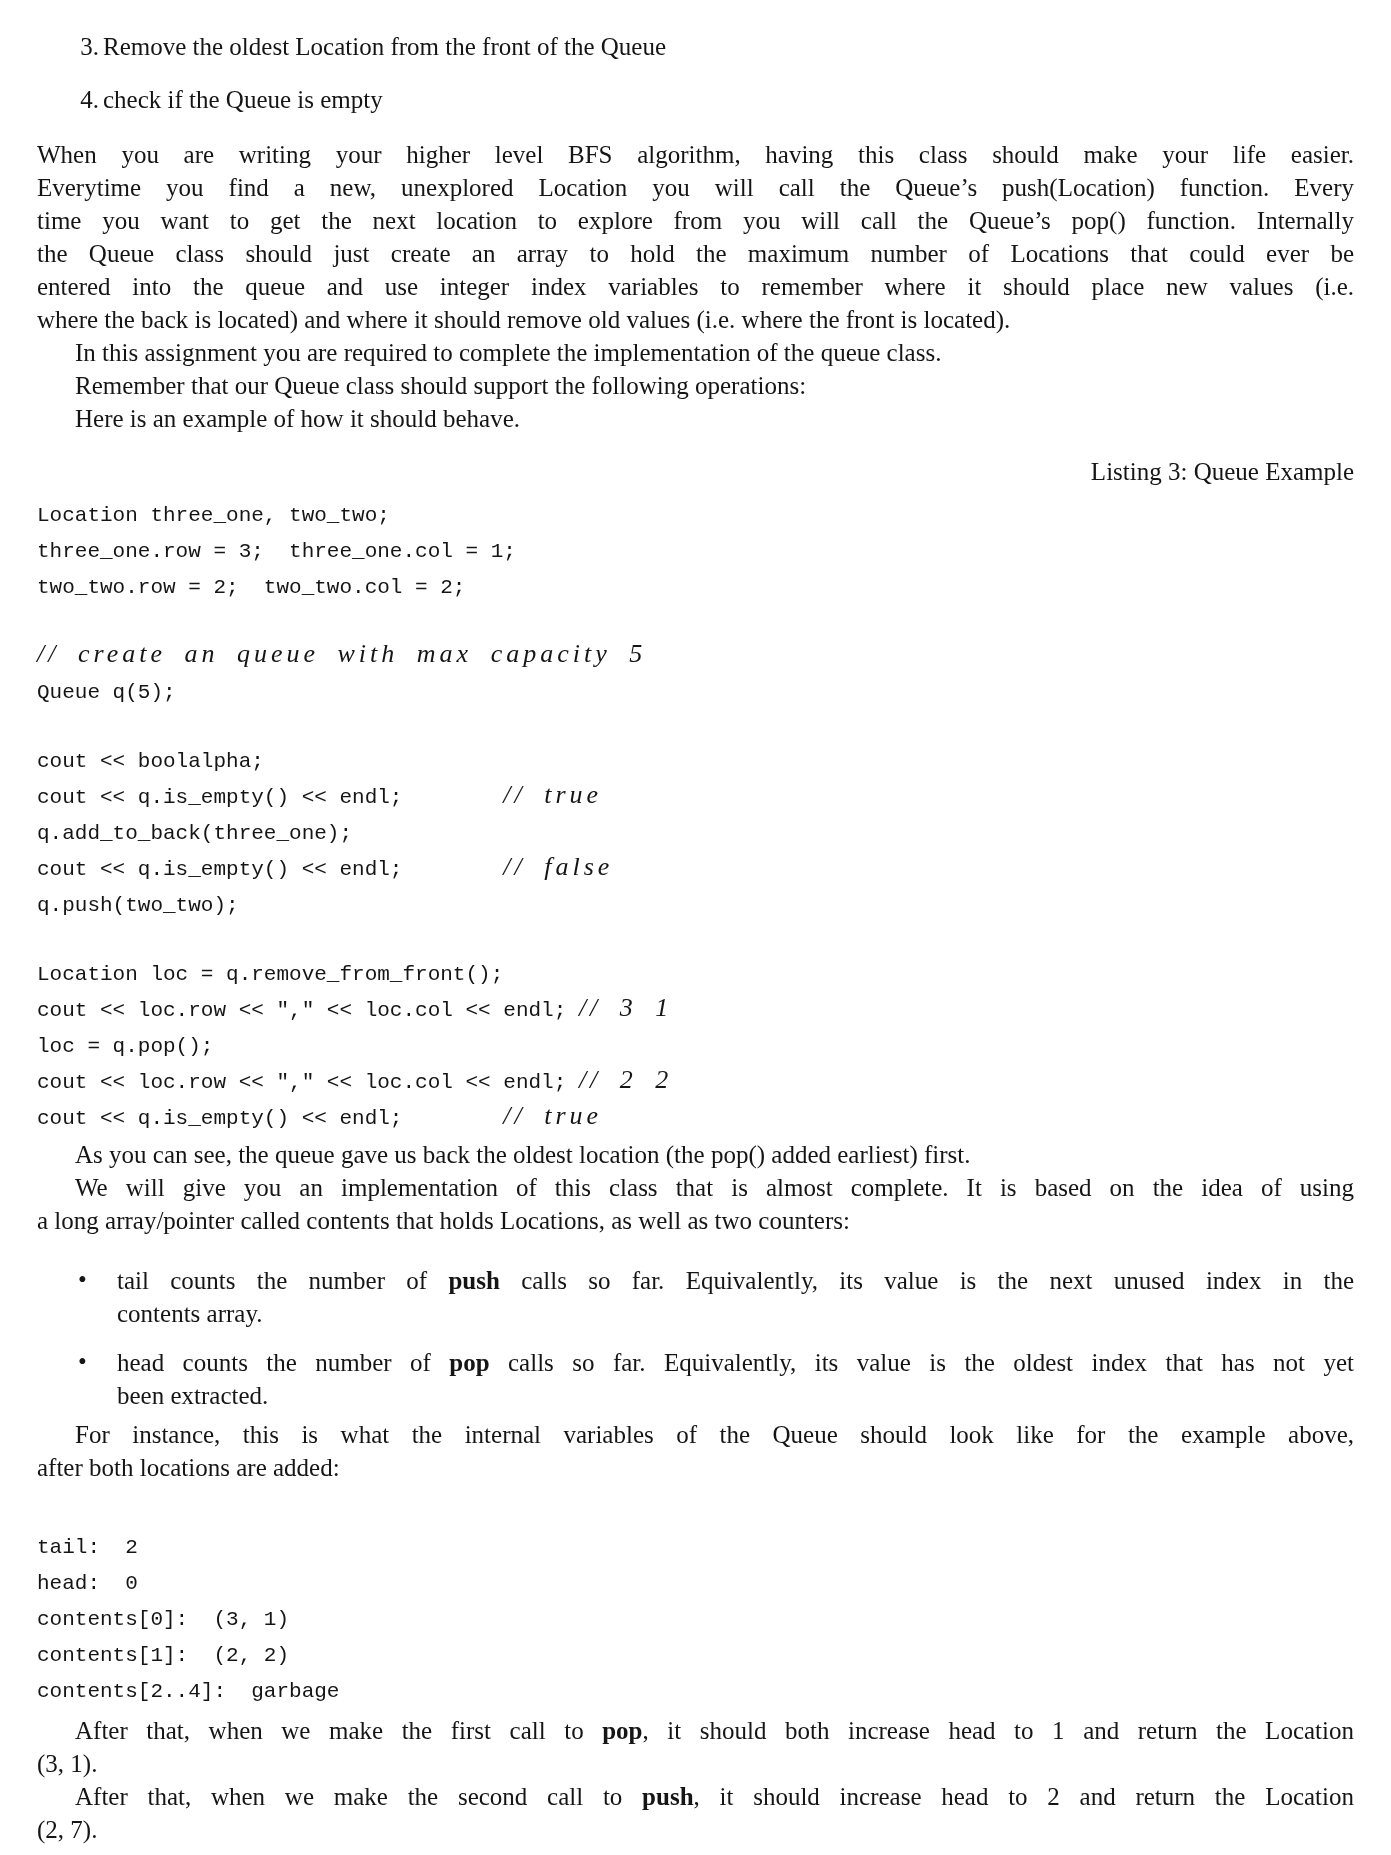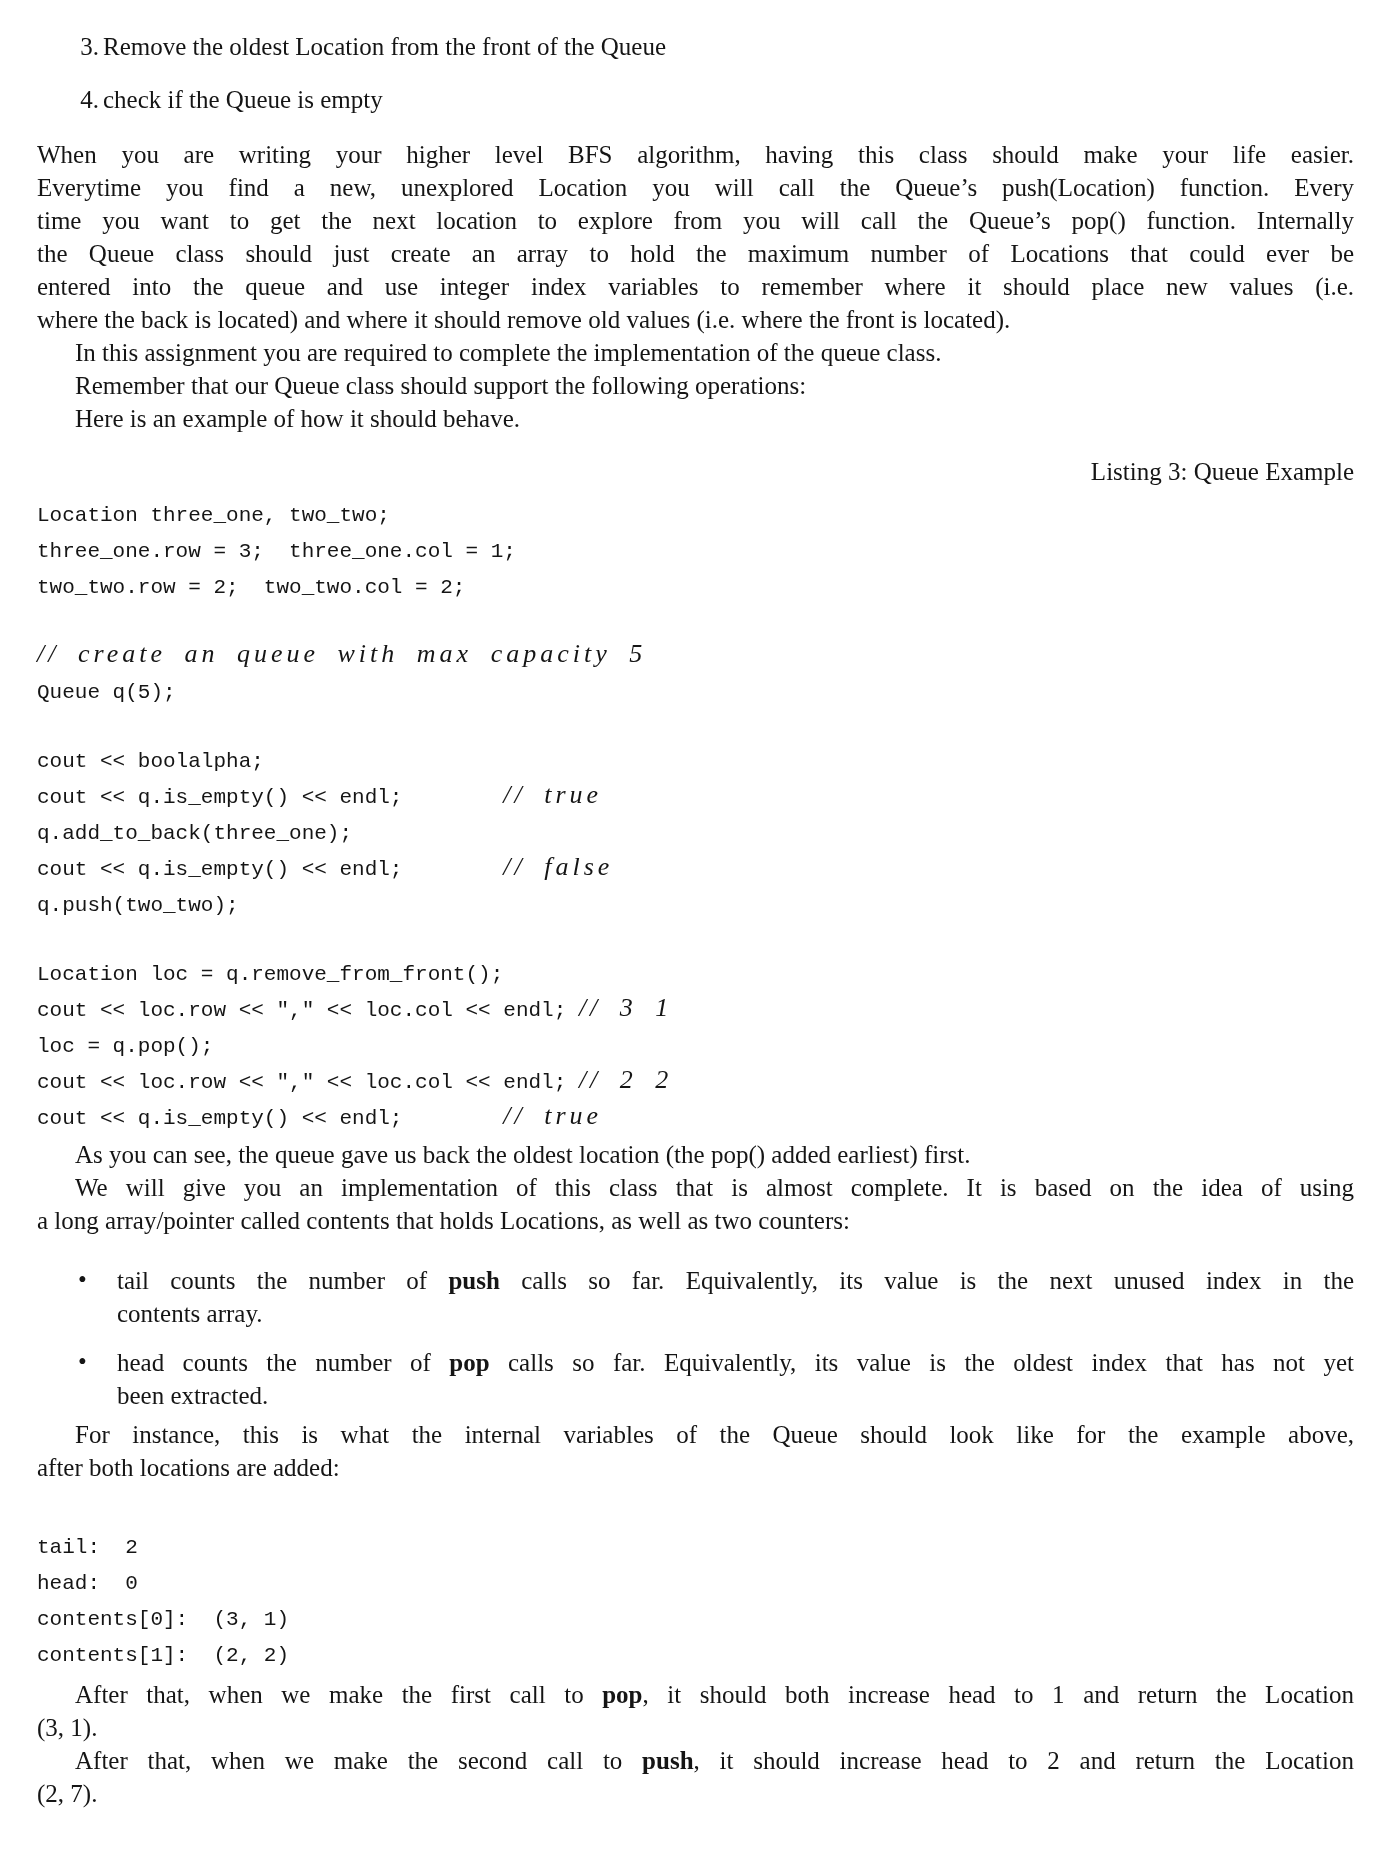--- a/index.html
+++ b/index.html
@@ -127,20 +127,21 @@
   <div class="p-forinstance">
     <div class="jl ind">For instance, this is what the internal variables of the Queue should look like for the example above,</div>
     <div class="jl-end">after both locations are added:</div>
   </div>
 
   <div class="varsblock">
     <div class="cl"><span class="code">tail:  2</span></div>
     <div class="cl"><span class="code">head:  0</span></div>
     <div class="cl"><span class="code">contents[0]:  (3, 1)</span></div>
     <div class="cl"><span class="code">contents[1]:  (2, 2)</span></div>
+    <div class="cl"><span class="code">contents[2..4]:  garbage</span></div>
   </div>
 
   <div class="p-after1">
     <div class="jl ind"><span>After that, when we make the first call to </span><b class="kw">pop</b><span>, it should both increase head to 1 and return the Location</span></div>
     <div class="jl-end">(3, 1).</div>
   </div>
   <div>
     <div class="jl ind"><span>After that, when we make the second call to </span><b class="kw">push</b><span>, it should increase head to 2 and return the Location</span></div>
     <div class="jl-end">(2, 7).</div>
   </div>

